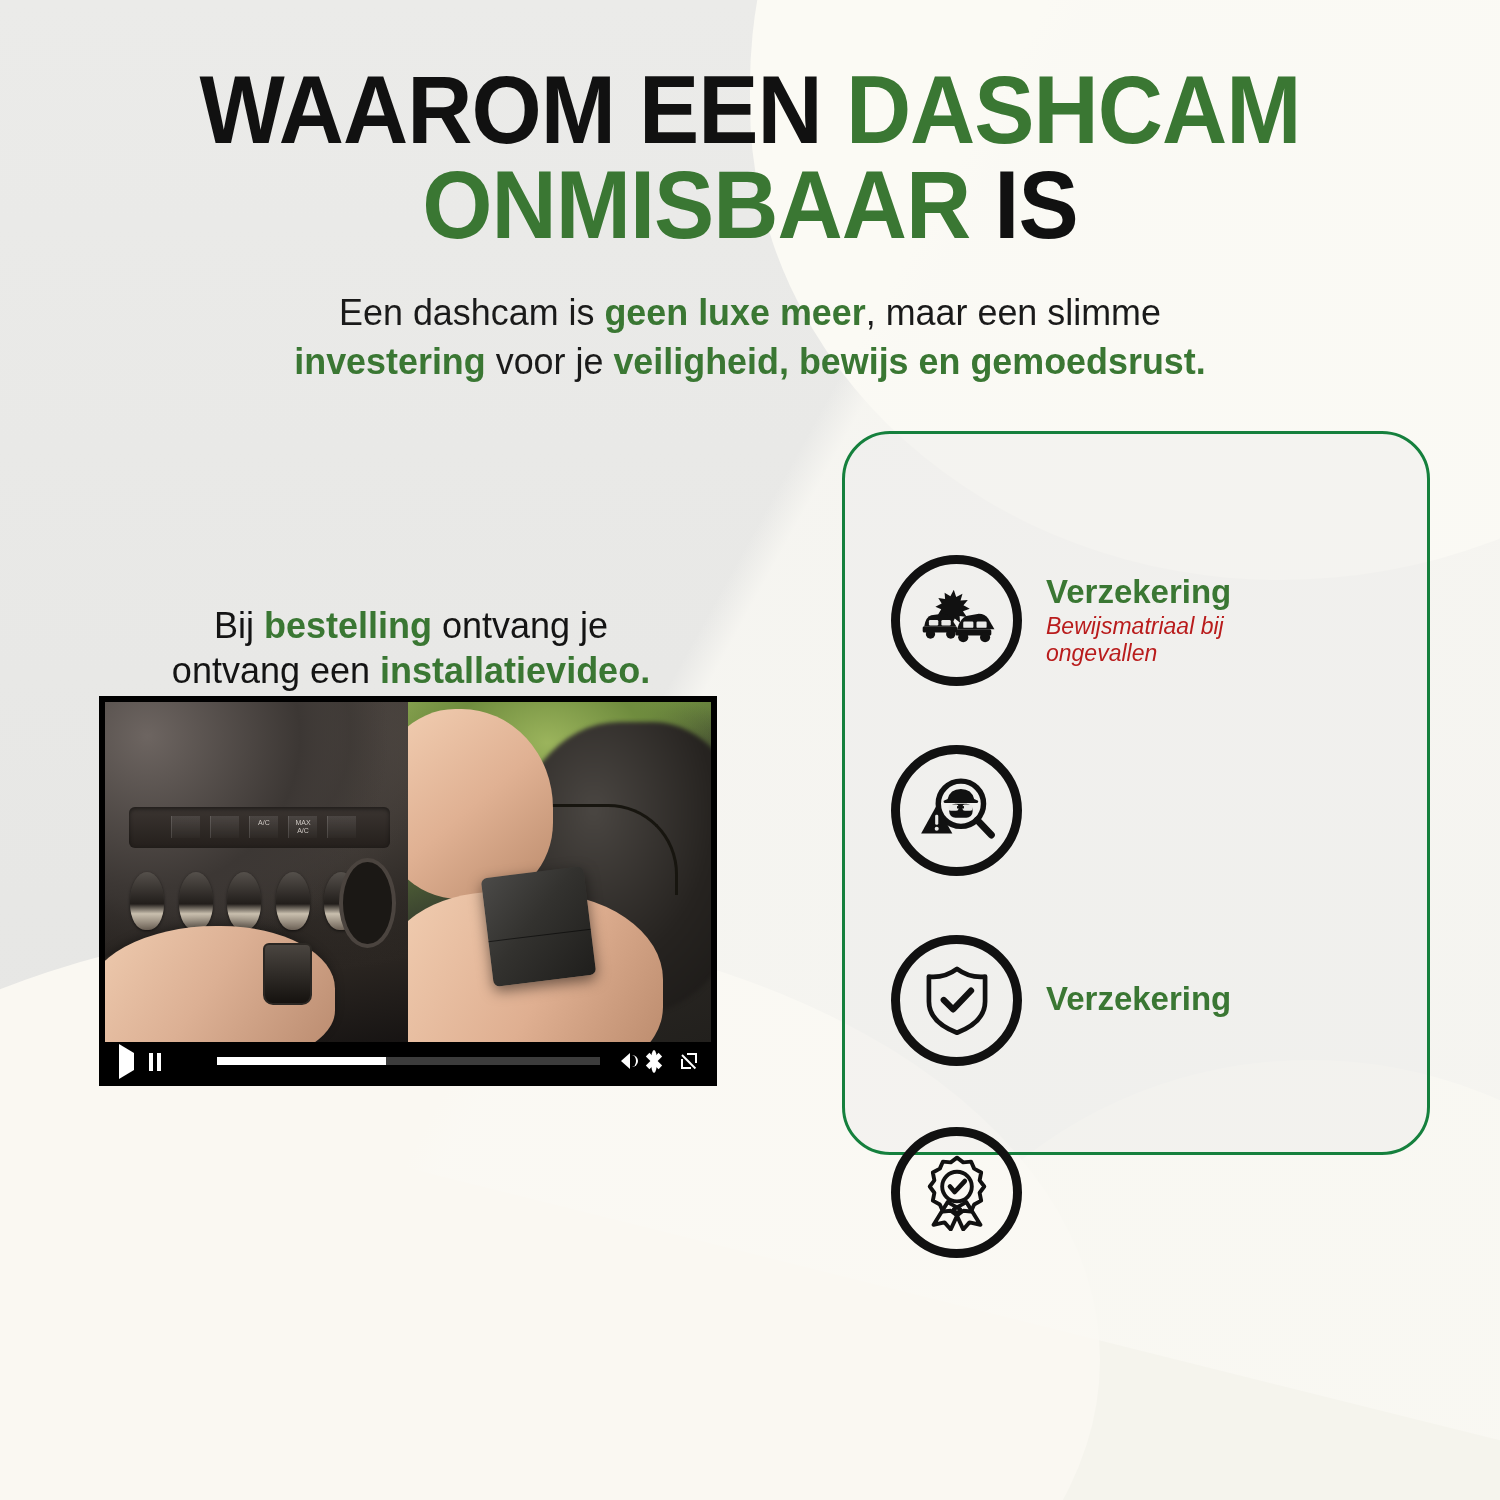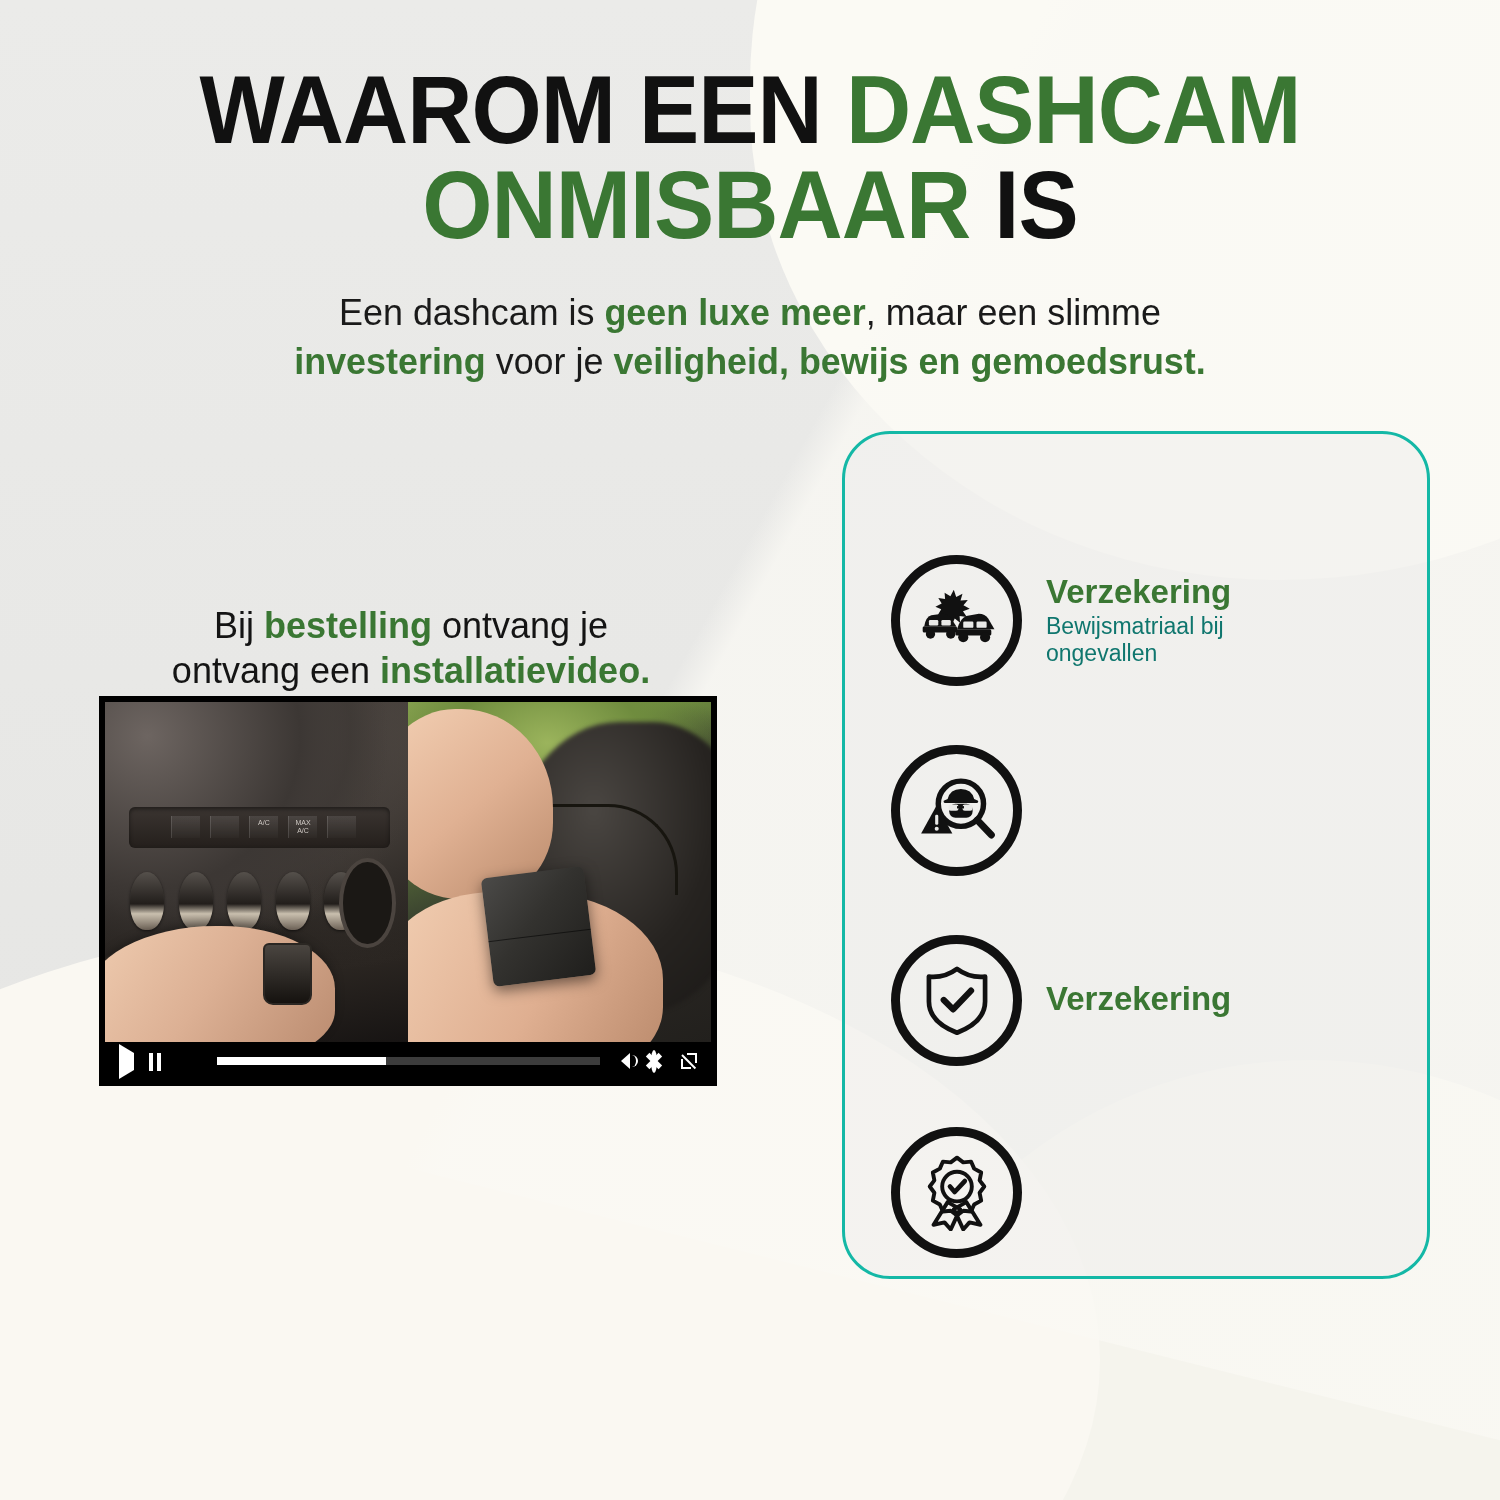--- a/index.html
+++ b/index.html
@@ -375,22 +375,22 @@
     transform: rotate(45deg);
     transform-origin: left center;
   }
 
   
   .card {
     position: absolute;
     left: 842px;
     top: 431px;
     width: 588px;
-    height: 848px;
-    border: 3px solid #14b8a6;
+    height: 724px;
+    border: 3px solid #15803d;
     border-radius: 48px;
     box-sizing: border-box;
     background: rgba(233,233,231,0.35);
   }
   .feature {
     position: absolute;
     left: 46px;
     width: 500px;
     height: 160px;
     display: flex;
@@ -418,23 +418,24 @@
   .f-text { flex: 1 1 auto; padding-top: 2px; }
   .f-title {
     font-size: 33px;
     font-weight: 700;
     color: #3a7733;
     line-height: 1.05;
     margin-bottom: 4px;
   }
   .f-desc {
     font-size: 23px;
-    color: #0f766e;
+    color: #b91c1c;
     line-height: 1.17;
     white-space: pre-line;
+    font-style: italic;
   }
 </style>
 </head>
 <body>
 
 <div id="page">
 
   <div class="bg-base"></div>
   <div class="bg-blob-tr"></div>
   <div class="bg-blob-br"></div>

